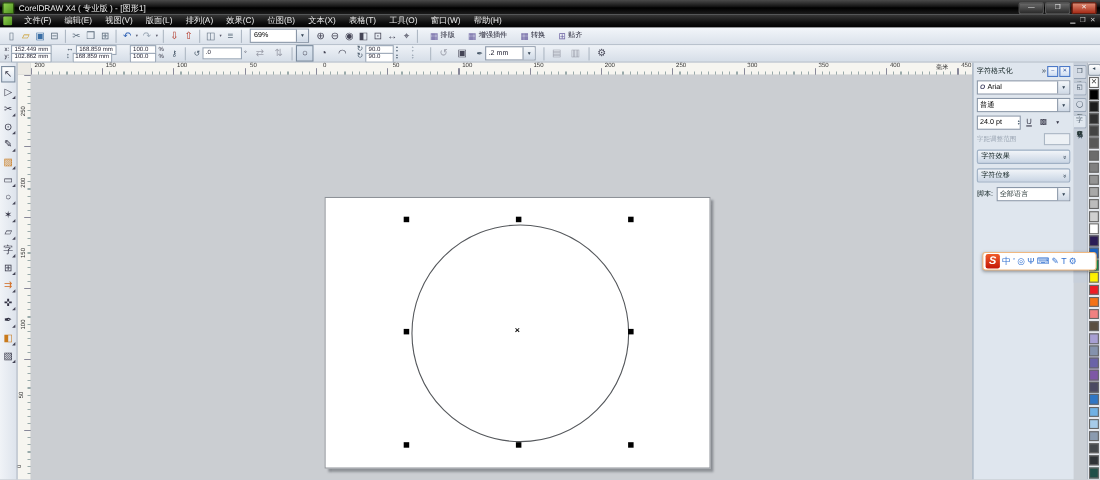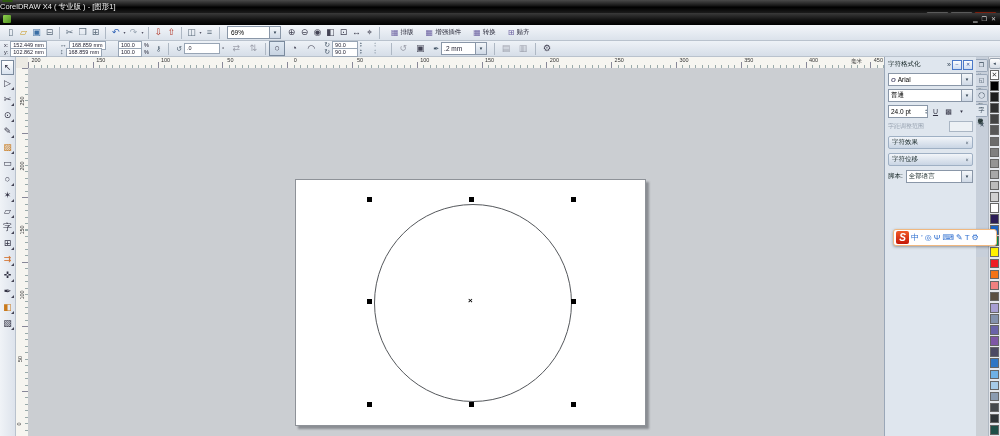--- a/index.html
+++ b/index.html
@@ -1,19 +1,19 @@
 <!DOCTYPE html>
 <html><head>
 <meta charset="utf-8">
 <style>
   html,body{margin:0;padding:0;width:1000px;height:436px;overflow:hidden;
     font-family:"Liberation Sans","DejaVu Sans",sans-serif;background:#cbd0d6;position:relative;}
   .abs{position:absolute;}
   
-  #titlebar{left:0;top:0;width:1000px;height:13px;background:linear-gradient(#4a4a4a,#141414 45%,#000 55%,#1c1c1c);display:flex;align-items:flex-start;flex-direction:column;}
+  #titlebar{left:0;top:0;width:1000px;height:13px;background:linear-gradient(#4a4a4a,#141414 45%,#000 55%,#1c1c1c);display:flex;align-items:flex-end;}
   #app-icon{width:9px;height:9px;margin:0 4px 0 2px;border-radius:2px;background:linear-gradient(135deg,#8fd14f,#4e8f1f);border:1px solid #2f5c10;}
   #title-text{color:#f0f0f0;font-size:7.5px;white-space:nowrap;}
   #win-btns{margin-left:auto;display:flex;gap:1px;margin-right:3px;}
   .win-btn{width:21px;height:9px;border:1px solid #5a5a5a;border-radius:2px;background:linear-gradient(#6a6a6a,#2a2a2a);color:#eee;font-size:6px;line-height:8px;text-align:center;}
   .win-btn.close{background:linear-gradient(#e08a72,#a52a16);border-color:#7c1f0e;}
   
   #menubar{left:0;top:13px;width:1000px;height:12px;background:linear-gradient(#3a3a3a,#101010 60%,#000);display:flex;align-items:center;border-bottom:1px solid #000;}
   #menu-icon{width:8px;height:8px;margin:0 5px 0 3px;border-radius:1px;background:linear-gradient(135deg,#8fd14f,#4e8f1f);}
   .menu-item{color:#ececec;font-size:7.5px;height:12px;line-height:12px;padding:0 6px;}
   #doc-btns{margin-left:auto;display:flex;gap:4px;margin-right:4px;color:#cfcfcf;font-size:6px;}
@@ -105,20 +105,34 @@
   <div id="title-text">CorelDRAW X4 ( 专业版 ) - [图形1]</div>
   <div id="win-btns">
     <div class="win-btn">—</div>
     <div class="win-btn">❒</div>
     <div class="win-btn close">✕</div>
   </div>
 </div>
 
 <div class="abs" id="menubar">
   <div id="menu-icon"></div>
+  <div id="menu-items" style="display:flex;">
+      <div class="menu-item">文件(F)</div>
+      <div class="menu-item">编辑(E)</div>
+      <div class="menu-item">视图(V)</div>
+      <div class="menu-item">版面(L)</div>
+      <div class="menu-item">排列(A)</div>
+      <div class="menu-item">效果(C)</div>
+      <div class="menu-item">位图(B)</div>
+      <div class="menu-item">文本(X)</div>
+      <div class="menu-item">表格(T)</div>
+      <div class="menu-item">工具(O)</div>
+      <div class="menu-item">窗口(W)</div>
+      <div class="menu-item">帮助(H)</div>
+    </div>
   <div id="doc-btns">
     <span>▁</span>
     <span>❒</span>
     <span>✕</span>
   </div>
 </div>
 
 <div class="abs" id="stdbar">
   <div id="tb-left" style="display:flex;align-items:center;">
       <div class="tbicon" style="color: rgb(91, 107, 123);">▯</div>

